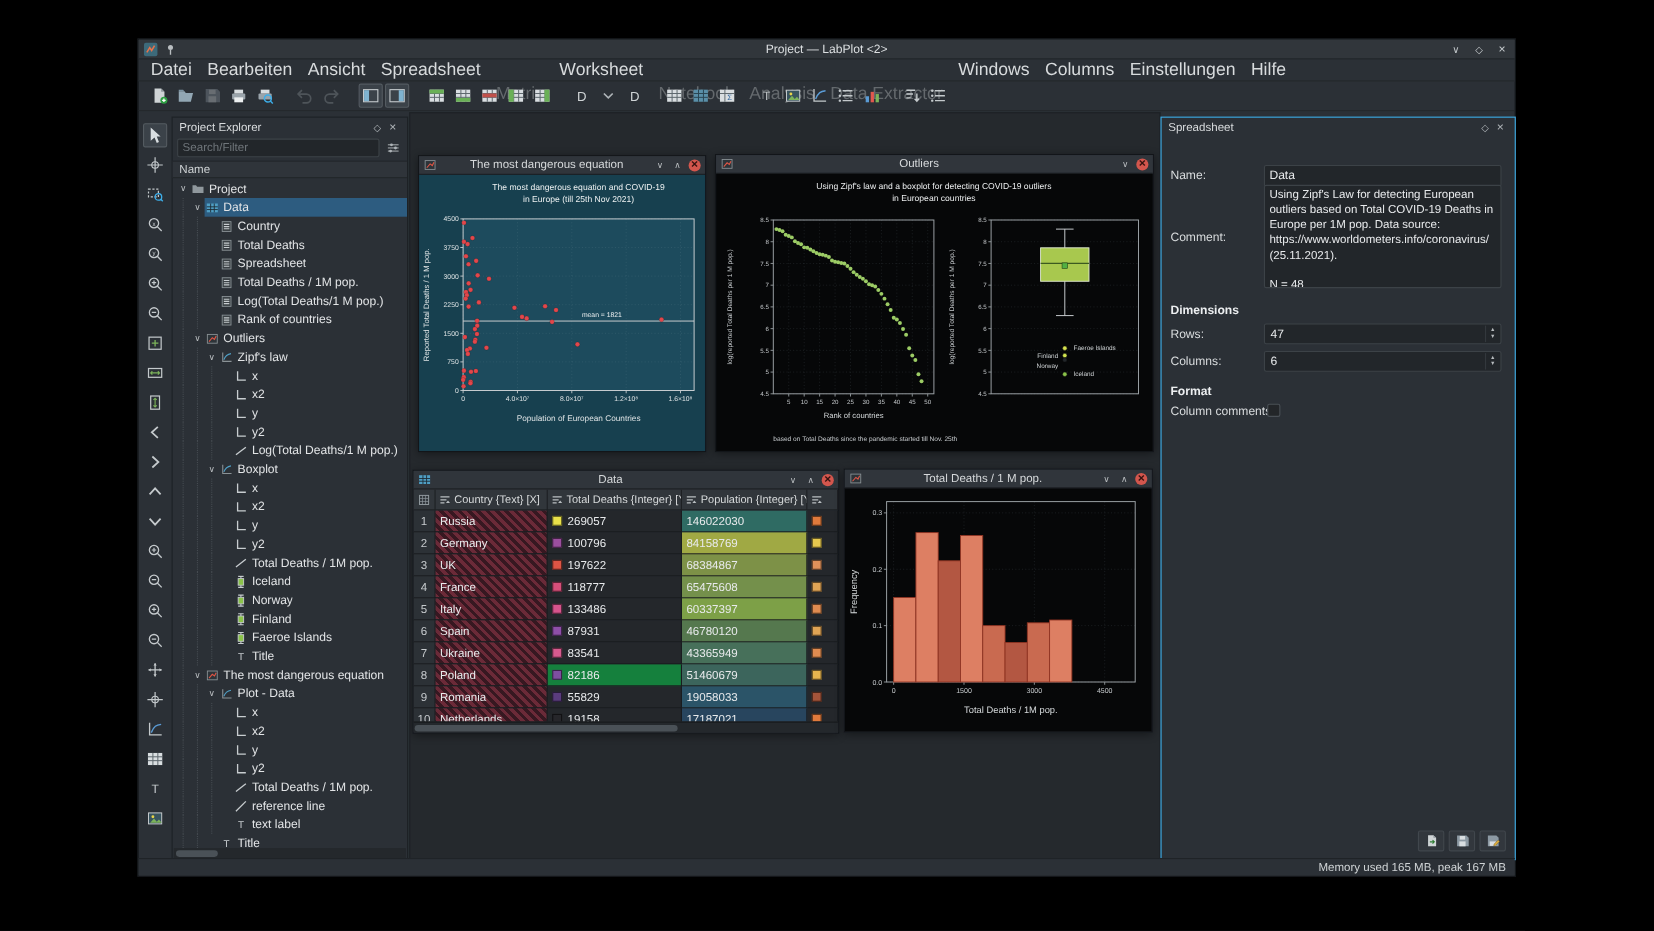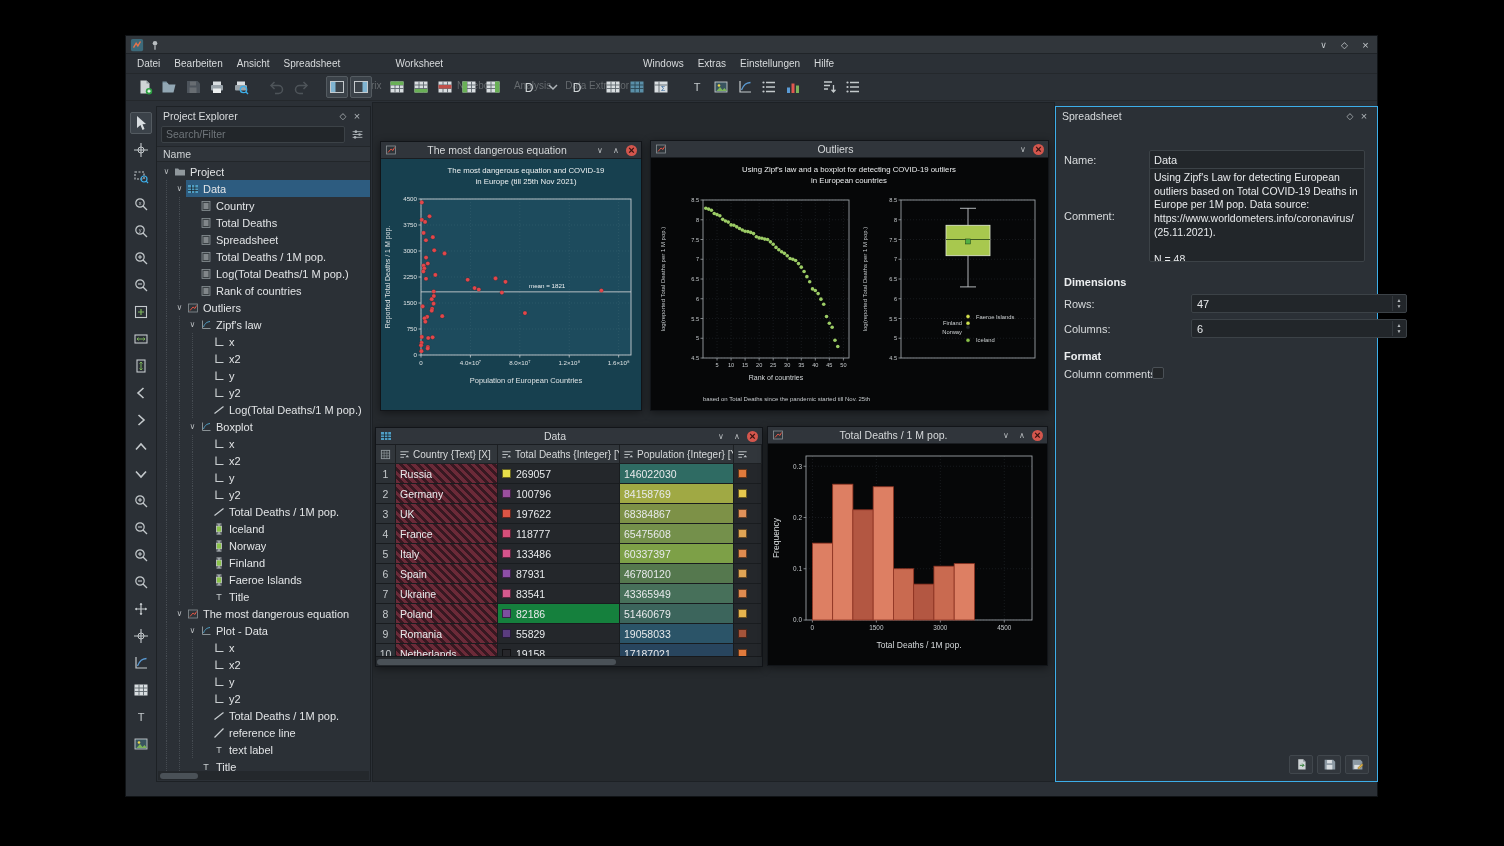--- a/index.html
+++ b/index.html
@@ -17,21 +17,21 @@
   .tb-ctrls { position:absolute; right:6px; top:0; bottom:0; display:flex; gap:10px; align-items:center; }
   .tb-ctrl { font-size:9px; color:#c3c8cb; width:11px; text-align:center; }
   .g-chevd::before { content:"∨"; }
   .g-chevu::before { content:"∧"; }
   .g-diamond::before { content:"◇"; }
   .g-x::before { content:"×"; font-size:11px; }
 
   
   .menubar { height:20px; display:flex; align-items:center; padding:0 4px;
     background:#2b3036; border-bottom:1px solid #24282c; }
-  .menu-item { font-size:10px; padding:2px 7px; color:#d8dbdd; cursor:default; }
+  .menu-item { font-size:16px; padding:2px 7px; color:#d8dbdd; cursor:default; }
   .menu-item.disabled { color:#64696d;margin-top:44px; }
   .toolbar { height:27px; display:flex; align-items:center; padding:0 8px;
     border-bottom:1px solid #24282c; }
   .tb-group { display:flex; gap:2px; margin-right:14px; }
   .tb-btn, .ls-btn { width:22px; height:22px; display:flex; align-items:center;
     justify-content:center; border-radius:2px; border:1px solid transparent; }
   .tb-btn svg, .ls-btn svg { width:16px; height:16px; }
   .tb-btn.pressed, .ls-btn.pressed { background:#3b4249; border-color:#545b61; }
   .tb-btn.disabled { opacity:.35; }
 
@@ -121,21 +121,21 @@
   
   #dock-right { left:929px; top:70px; width:323px; height:676px; border:1px solid #3daee9; }
   .dr-body { position:relative; flex:1; }
   .form-label { position:absolute; color:#d8dbdd; font-size:11px; }
   .section-h { position:absolute; font-weight:bold; color:#eceef0; font-size:11px; }
   .form-input { position:absolute; background:#22262a; border:1px solid #3c4247;
     border-radius:2px; color:#e8eaec; font-size:11px; padding:0 4px; font-family:inherit; }
   textarea.form-input { padding:2px 4px; font-size:10.5px; line-height:1.3; resize:none; overflow:hidden; }
   .spin { position:absolute; background:#22262a; border:1px solid #3c4247;
     border-radius:2px; color:#e8eaec; font-size:11px; display:flex;
-    align-items:center; padding-left:5px;margin-left:42px; }
+    align-items:center; padding-left:5px; }
   .spin-btns { position:absolute; right:1px; top:1px; bottom:1px; width:13px;
     display:flex; flex-direction:column; align-items:center; justify-content:center;
     gap:1px; color:#b8bcbf; font-size:5px; line-height:5px; border-left:1px solid #33383d; }
   .checkbox { position:absolute; width:12px; height:12px; background:#232629;
     border:1px solid #4a5056; border-radius:2px; }
   .dock-bottom-btns { position:absolute; right:8px; bottom:7px; display:flex; gap:4px; }
   .db-btn { width:24px; height:19px; border:1px solid #41474d; border-radius:2px;
     background:#32373d; display:flex; align-items:center; justify-content:center; }
   .db-btn svg { width:13px; height:13px; }
 
@@ -157,39 +157,40 @@
           <rect x="1" y="1" width="14" height="14" rx="2" fill="#3d6a7a"></rect>
           <path d="M4 11 7 6l2 3 3-5" stroke="#e8734a" stroke-width="1.6" fill="none"></path>
         </svg>
       </span>
     <span class="svg-ic">
         <svg viewBox="0 0 16 16">
           <circle cx="8" cy="6" r="2.6" fill="#b9bec1"></circle>
           <path d="M8 8.5v5" stroke="#b9bec1" stroke-width="1.4"></path>
         </svg>
       </span>
+    <div class="title">Project — LabPlot &lt;2&gt;</div>
     <div class="tb-ctrls">
       <span class="tb-ctrl g-chevd"></span>
       <span class="tb-ctrl g-diamond"></span>
       <span class="tb-ctrl g-x"></span>
     </div>
   </div>
 
   <div class="menubar" id="menubar">
       <div class="menu-item">Datei</div>
       <div class="menu-item">Bearbeiten</div>
       <div class="menu-item">Ansicht</div>
       <div class="menu-item">Spreadsheet</div>
       <div class="menu-item disabled">Matrix</div>
       <div class="menu-item">Worksheet</div>
       <div class="menu-item disabled">Notebook</div>
       <div class="menu-item disabled">Analysis</div>
       <div class="menu-item disabled">Data Extractor</div>
       <div class="menu-item">Windows</div>
-      <div class="menu-item">Extras</div>
+      <div class="menu-item">Columns</div>
       <div class="menu-item">Einstellungen</div>
       <div class="menu-item">Hilfe</div>
     </div>
   <div class="toolbar" id="toolbar">
       <div class="tb-group">
         <div class="tb-btn">
           <svg viewBox="0 0 16 16">
             <path d="M3.5 1.5h6l3 3v10h-9z" fill="#cfd4d6"></path>
             <path d="M9.5 1.5v3h3z" fill="#8f979c"></path>
             <circle cx="12" cy="12.2" r="3.2" fill="#2ea043"></circle>
@@ -1647,14 +1648,17 @@
             <svg viewBox="0 0 16 16">
               <path d="M2 2h9.5L14 4.5V14H2z" fill="#8c99a3"></path>
               <rect x="4" y="8.5" width="7" height="5" fill="#d9dee1"></rect>
               <path d="M9 11.5l4.5-4.5 1.5 1.5-4.5 4.5-2 .5z" fill="#e0b040" stroke="#7a5c18" stroke-width="0.5"></path>
             </svg>
           </span>
       </div>
     </div>
   </div>
 
+  <div class="statusbar">
+    <span>Memory used 165 MB, peak 167 MB</span>
+  </div>
 
 </div>
 
 </body></html>

